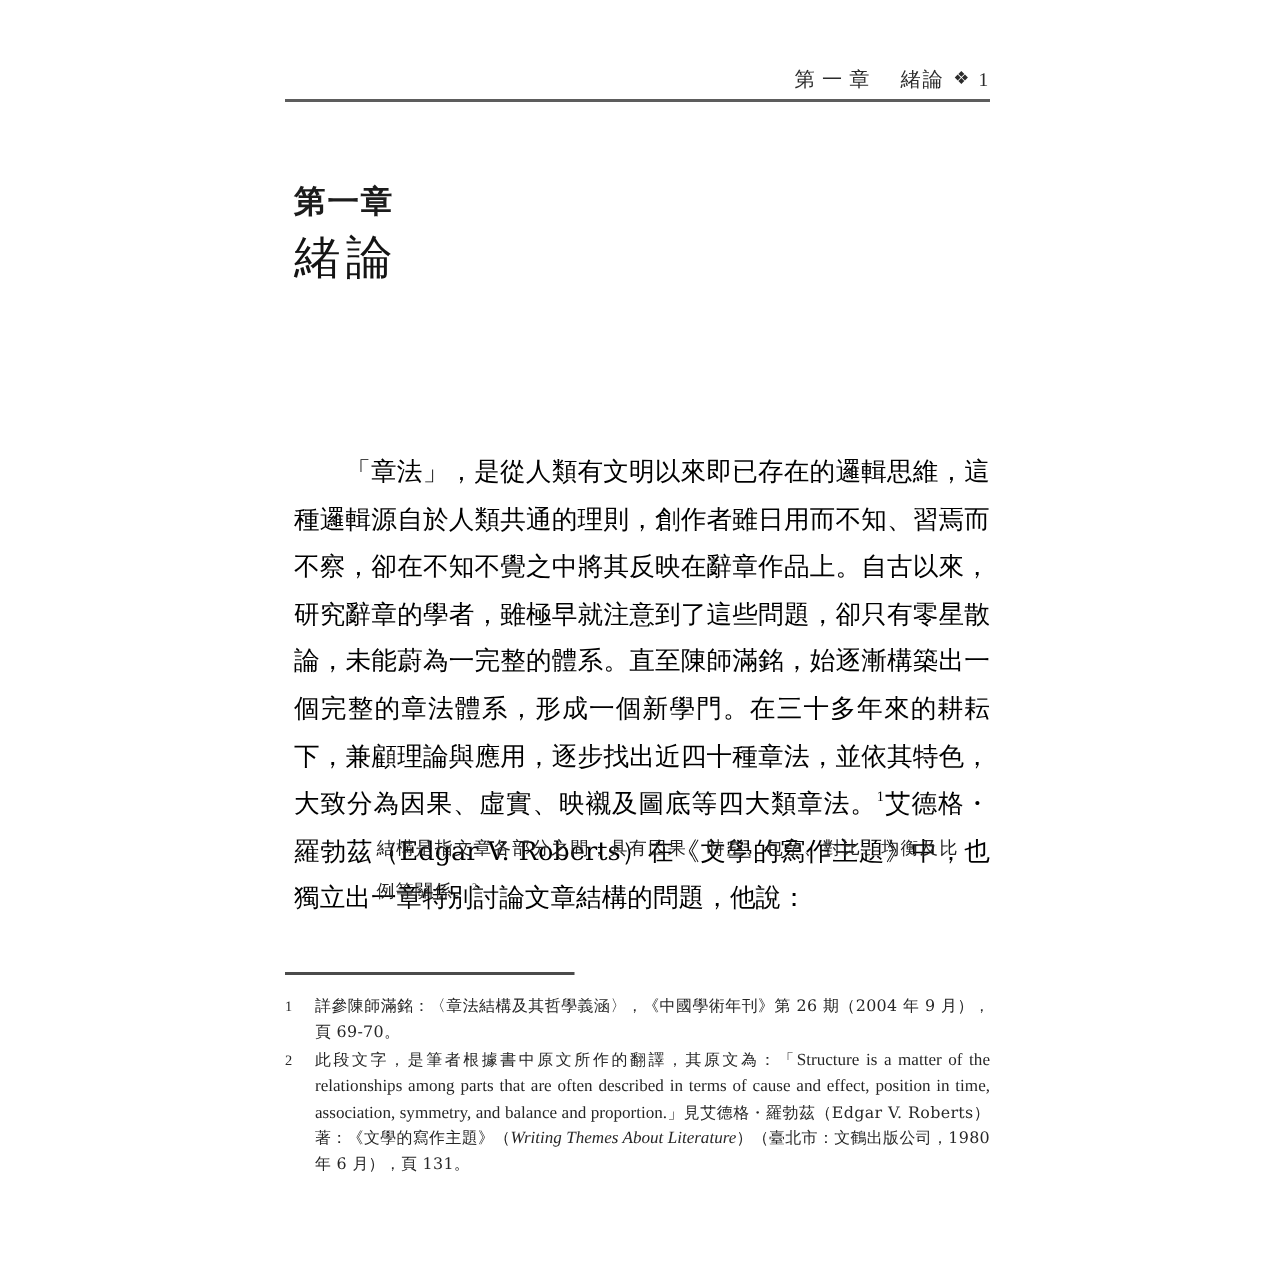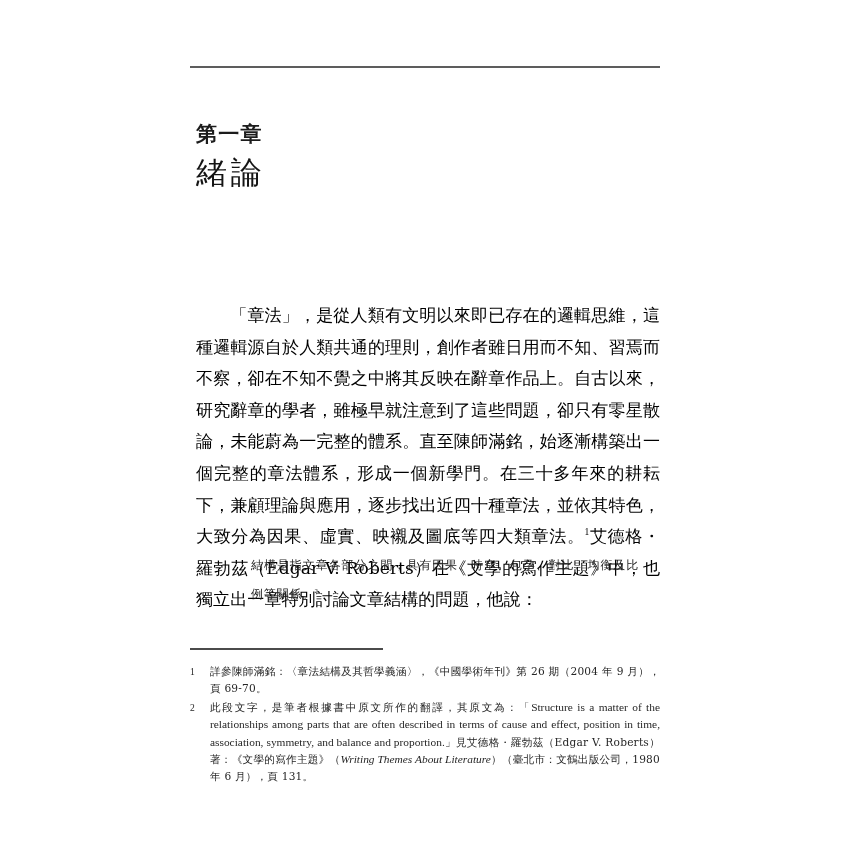--- a/index.html
+++ b/index.html
@@ -173,20 +173,23 @@
     font-family: "Liberation Serif", "DejaVu Serif", serif;
     font-size: 11.4px;
     letter-spacing: 0;
   }
 </style>
 </head>
 <body>
 
 <div class="page">
 
+  <div class="running-header">
+    <span class="chap-label">第一章</span><span class="hdr-sep"></span><span>緒論</span><span class="diamond">❖</span><span class="folio">1</span>
+  </div>
   <div class="header-rule"></div>
 
   <div class="chapter-block">
     <div class="chapter-number">第一章</div>
     <div class="chapter-name">緒論</div>
   </div>
 
 
   <div class="body-text">
     <p><span>「章法」，是從人類有文明以來即已存在的邏輯思維，這種邏輯源自於人類共通的理則，創作者雖日用而不知、習焉而不察，卻在不知不覺之中將其反映在辭章作品上。自古以來，研究辭章的學者，雖極早就注意到了這些問題，卻只有零星散論，未能蔚為一完整的體系。直至陳師滿銘，始逐漸構築出一個完整的章法體系，形成一個新學門。在三十多年來的耕耘下，兼顧理論與應用，逐步找出近四十種章法，並依其特色，大致分為因果、虛實、映襯及圖底等四大類章法。</span><sup>1</sup><span>艾德格・羅勃茲（Edgar V. Roberts）在《文學的寫作主題》中，也獨立出一章特別討論文章結構的問題，他說：</span></p>

